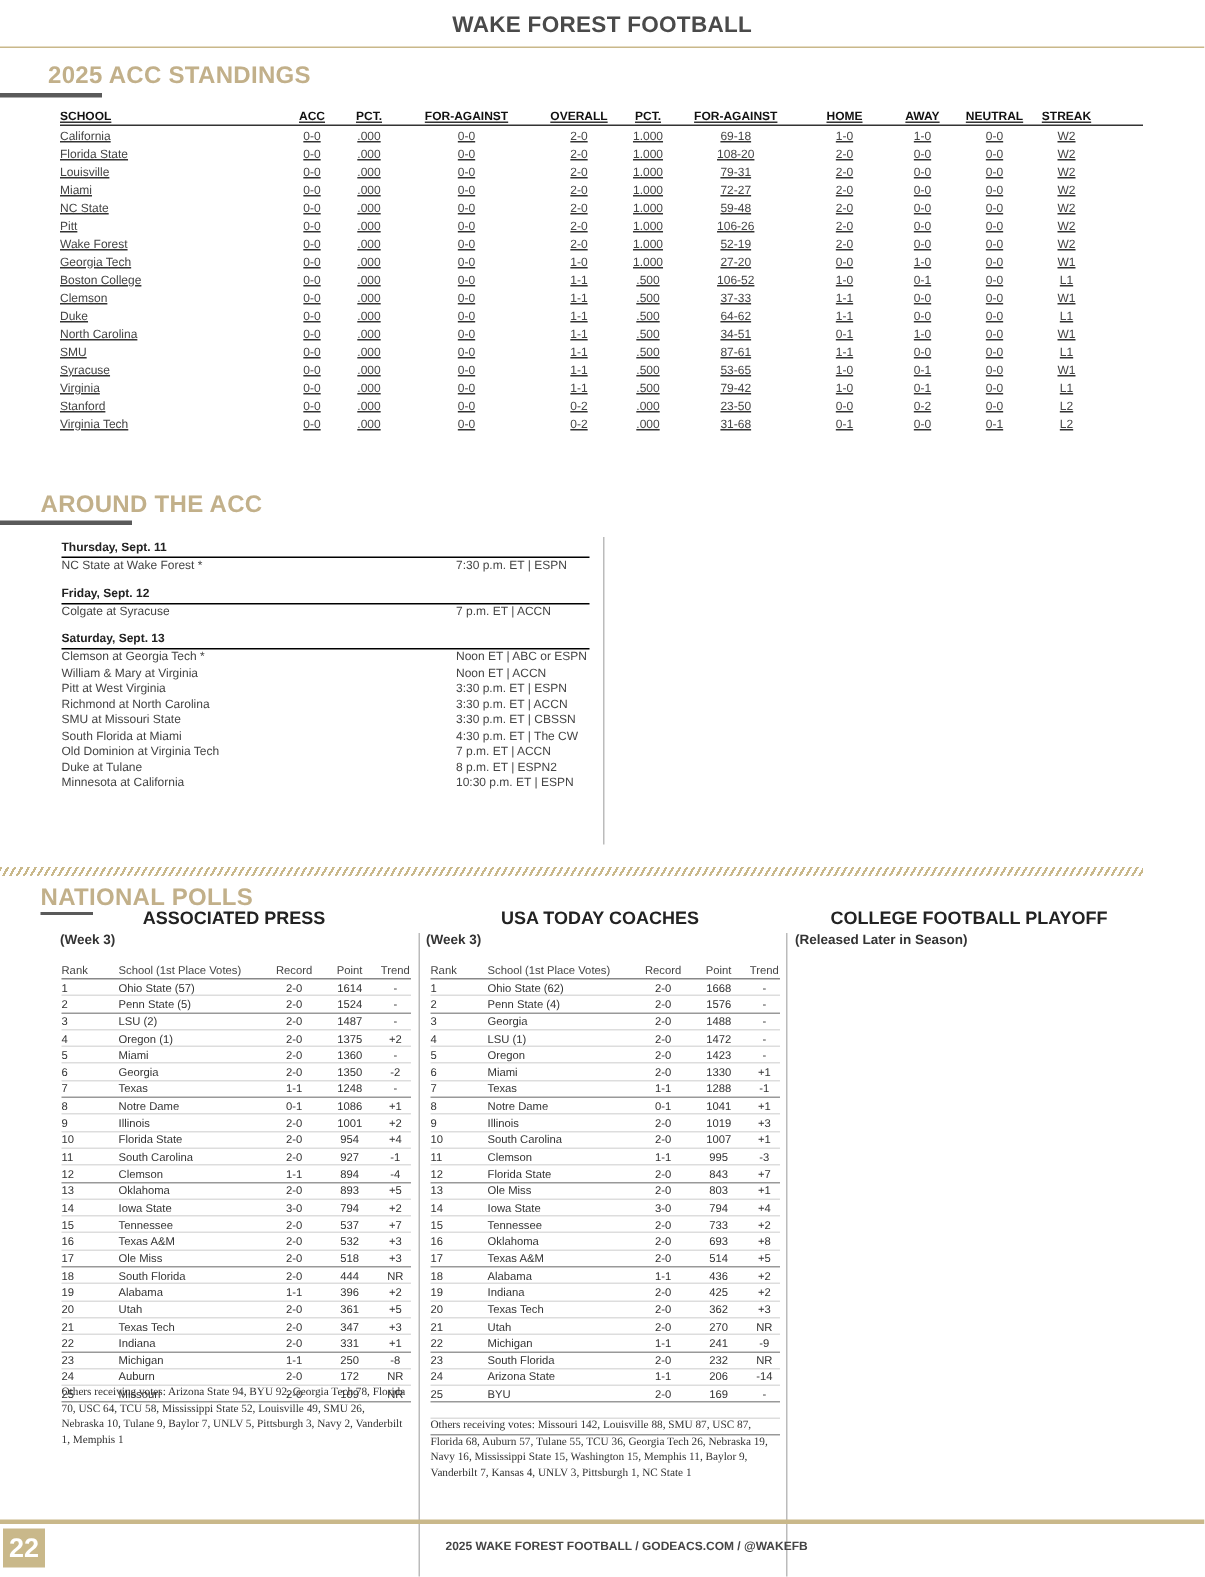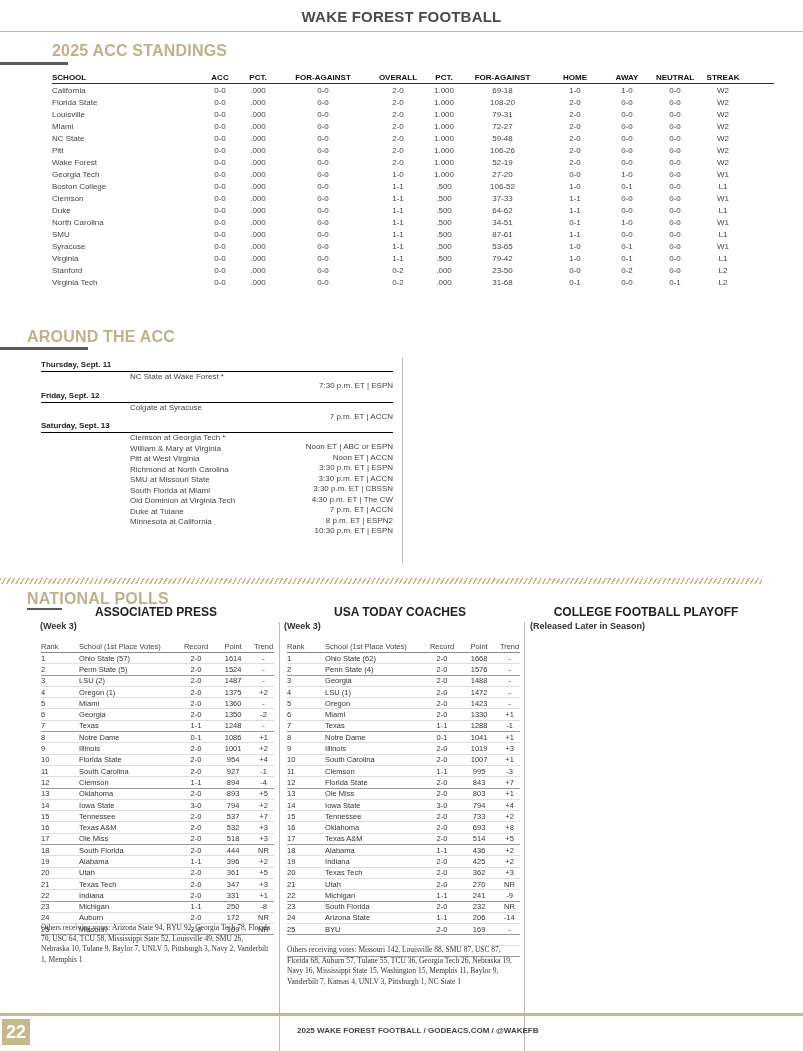--- a/index.html
+++ b/index.html
@@ -2,39 +2,39 @@
 <html><head>
 <meta charset="utf-8">
 <style>
   html, body { margin:0; padding:0; }
   body { width:803px; height:1051px; position:relative; background:#ffffff; font-family:"Liberation Sans", sans-serif; color:#333; overflow:hidden; }
   .hdr-title { position:absolute; top:8px; left:0; width:803px; text-align:center; font-size:15px; font-weight:bold; color:#4a4a4a; letter-spacing:0.2px; }
   .hdr-rule { position:absolute; top:31px; left:0; width:803px; height:1px; background:#c9b88a; }
   .sec-title { position:absolute; font-size:16px; font-weight:bold; color:#c2b08a; letter-spacing:0.2px; }
   .sec-bar { position:absolute; height:3px; background:#5a5a5a; }
   
-  .standings { position:absolute; left:52px; top:70px; width:722px; font-size:8px; }
+  .standings { position:absolute; left:40px; top:70px; width:722px; font-size:8px;text-decoration:underline; }
   .st-head { display:flex; font-weight:bold; font-size:8px; color:#111; border-bottom:1.5px solid #333; height:12px; align-items:flex-end; padding-bottom:1px; }
   .st-row { display:flex; height:12px; align-items:center; color:#444; }
   .c0 { width:150px; text-align:left; }
   .c1 { width:36px; text-align:center; }
   .c2 { width:40px; text-align:center; }
   .c3 { width:90px; text-align:center; }
   .c4 { width:60px; text-align:center; }
   .c5 { width:32px; text-align:center; }
   .c6 { width:85px; text-align:center; }
   .c7 { width:60px; text-align:center; }
   .c8 { width:44px; text-align:center; }
   .c9 { width:52px; text-align:center; }
   .c10 { width:44px; text-align:center; }
   
   .around { position:absolute; left:41px; top:360px; width:352px; font-size:8px; color:#444; }
   .day-label { font-weight:bold; color:#222; border-bottom:1px solid #000000; height:11px; margin-top:8px; }
   .day-label:first-child { margin-top:0; }
-  .game { display:flex; height:10.5px; align-items:flex-end;flex-direction:column; }
+  .game { display:flex; height:10.5px; align-items:flex-start; }
   .game .g-name { width:263px; }
   .game .g-time { flex:1; }
   .v-divider { position:absolute; width:1px; background:#bbb; }
   .hatch { position:absolute; left:0; top:578px; width:762px; height:6px; background:repeating-linear-gradient(120deg, #c9b88a 0 1.5px, #fff 1.5px 4px); }
   .poll-title { position:absolute; text-align:center; font-size:12px; font-weight:bold; color:#222; }
   .poll-sub { position:absolute; text-align:left; font-size:9px; font-weight:bold; color:#333; }
   .poll { position:absolute; font-size:7.5px; color:#333; }
   .p-head { display:flex; height:11px; align-items:center; border-bottom:1px solid #888; color:#444; }
   .p-row { display:flex; height:10.3px; align-items:center; border-bottom:1px solid #ddd; }
   .p-row.sep { border-bottom:1.5px solid #999; }
@@ -47,21 +47,21 @@
   .footer-rule { position:absolute; top:1013px; left:0; width:803px; height:3px; background:#c9b88a; }
   .page-num { position:absolute; left:2px; top:1019px; width:28px; height:26px; background:#c9b88a; color:#fff; font-weight:bold; font-size:18px; text-align:center; line-height:26px; }
   .footer-text { position:absolute; left:285px; top:1026px; font-size:8px; font-weight:bold; color:#444;padding-left:12px; }
 </style>
 </head>
 <body>
 
 <div class="hdr-title">WAKE FOREST FOOTBALL</div>
 <div class="hdr-rule"></div>
 
-<div class="sec-title" style="left:52px; top:42px;">2025 ACC STANDINGS</div>
+<div class="sec-title" style="left:32px; top:42px;">2025 ACC STANDINGS</div>
 <div class="sec-bar" style="left:0; top:62px; width:68px;"></div>
 <div class="standings">
   <div class="st-head" id="st-head">
       <span class="c0">SCHOOL</span>
       <span class="c1">ACC</span>
       <span class="c2">PCT.</span>
       <span class="c3">FOR-AGAINST</span>
       <span class="c4">OVERALL</span>
       <span class="c5">PCT.</span>
       <span class="c6">FOR-AGAINST</span>

